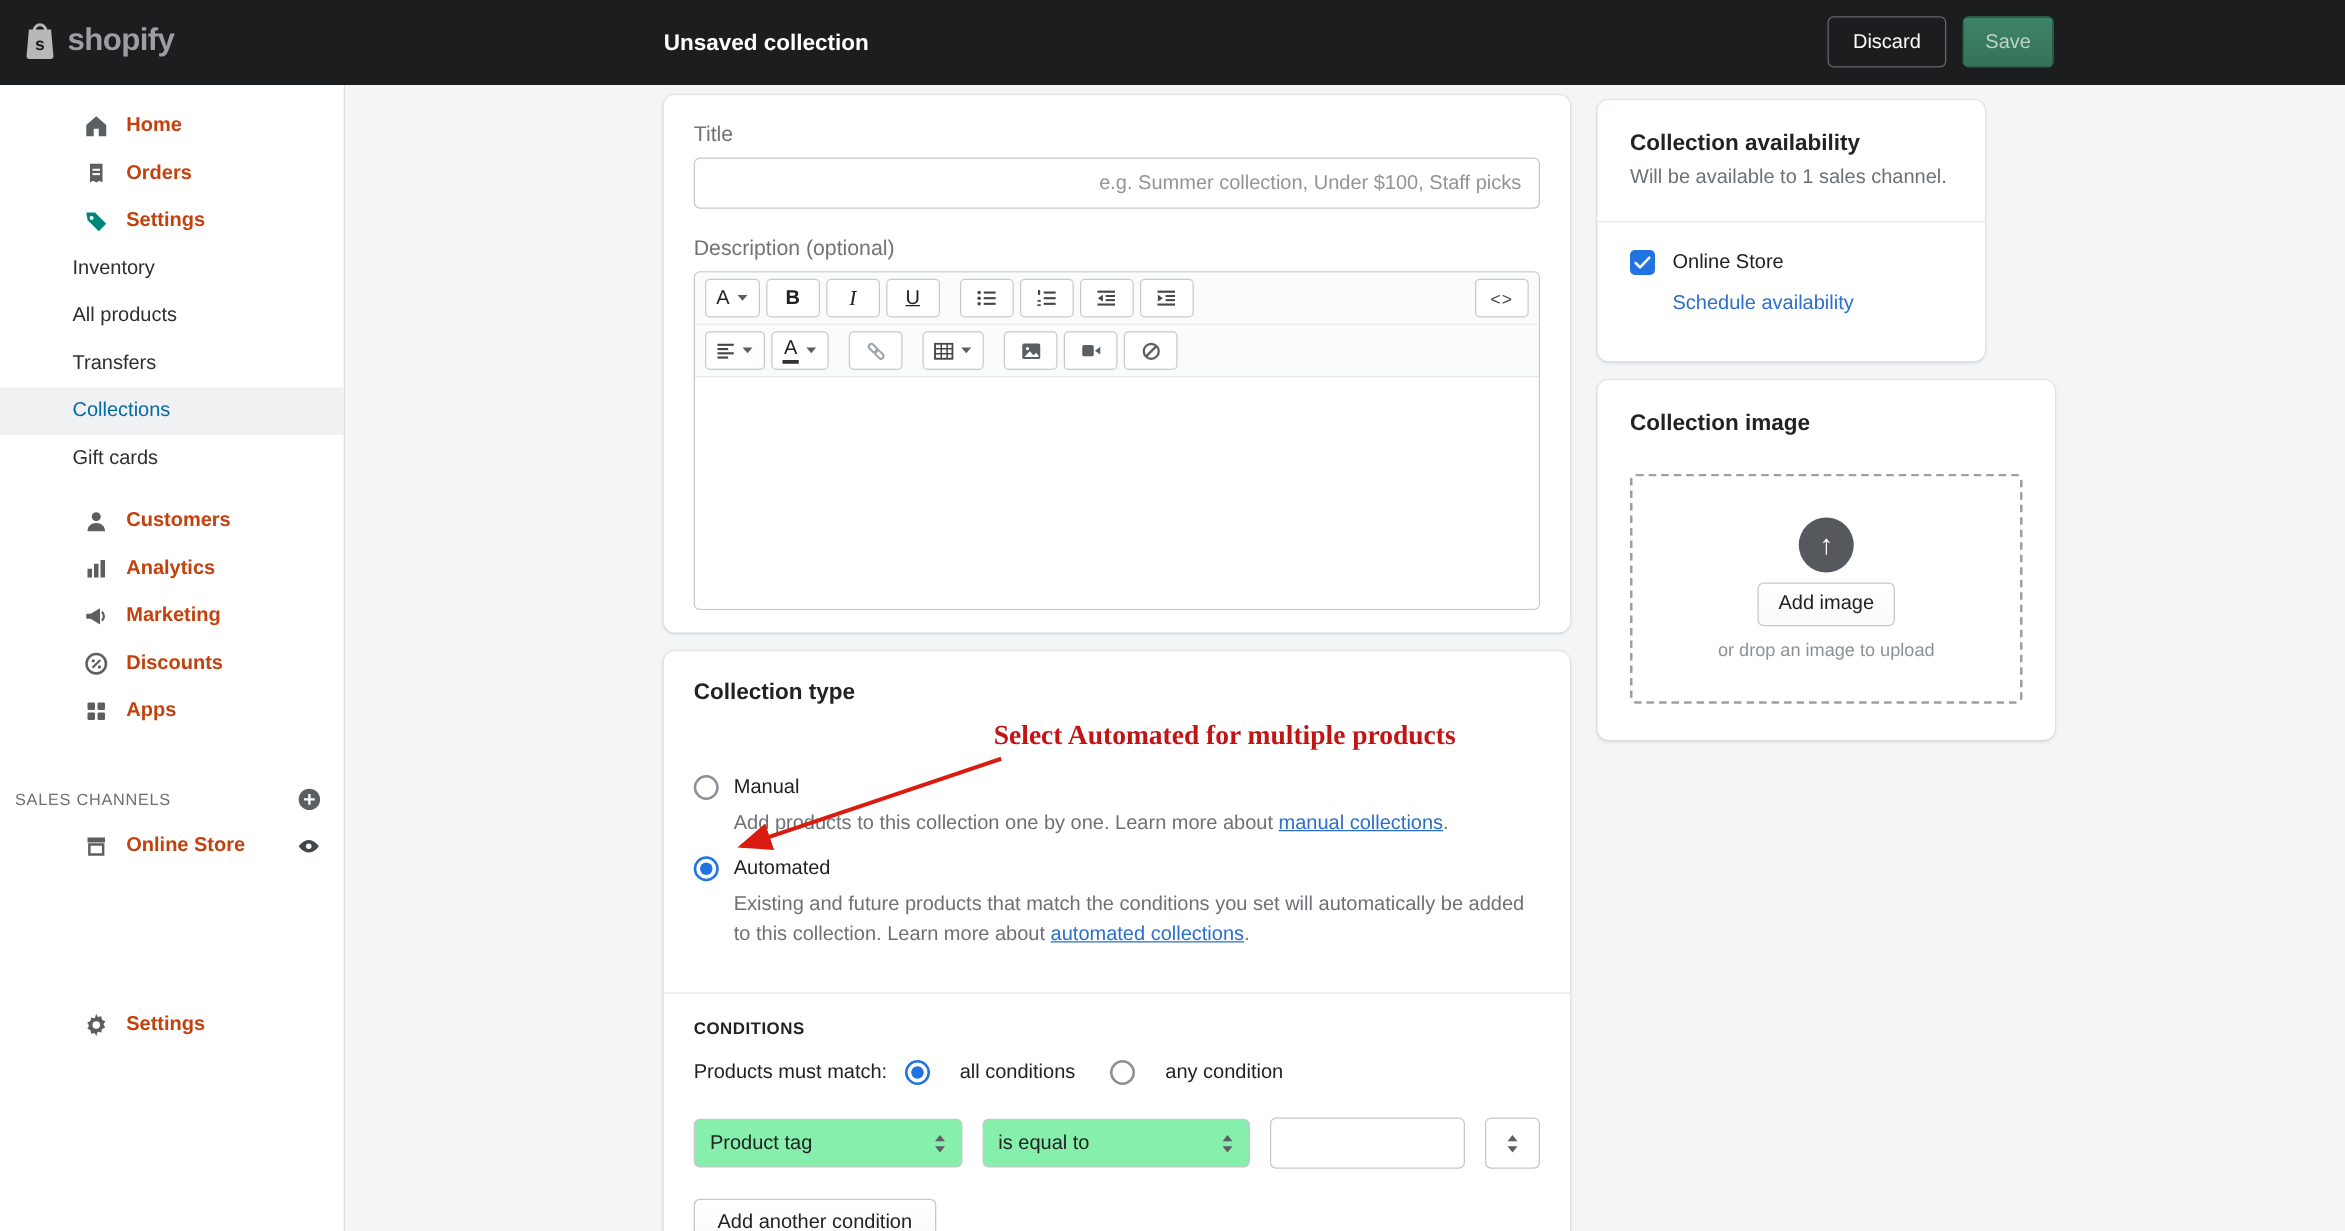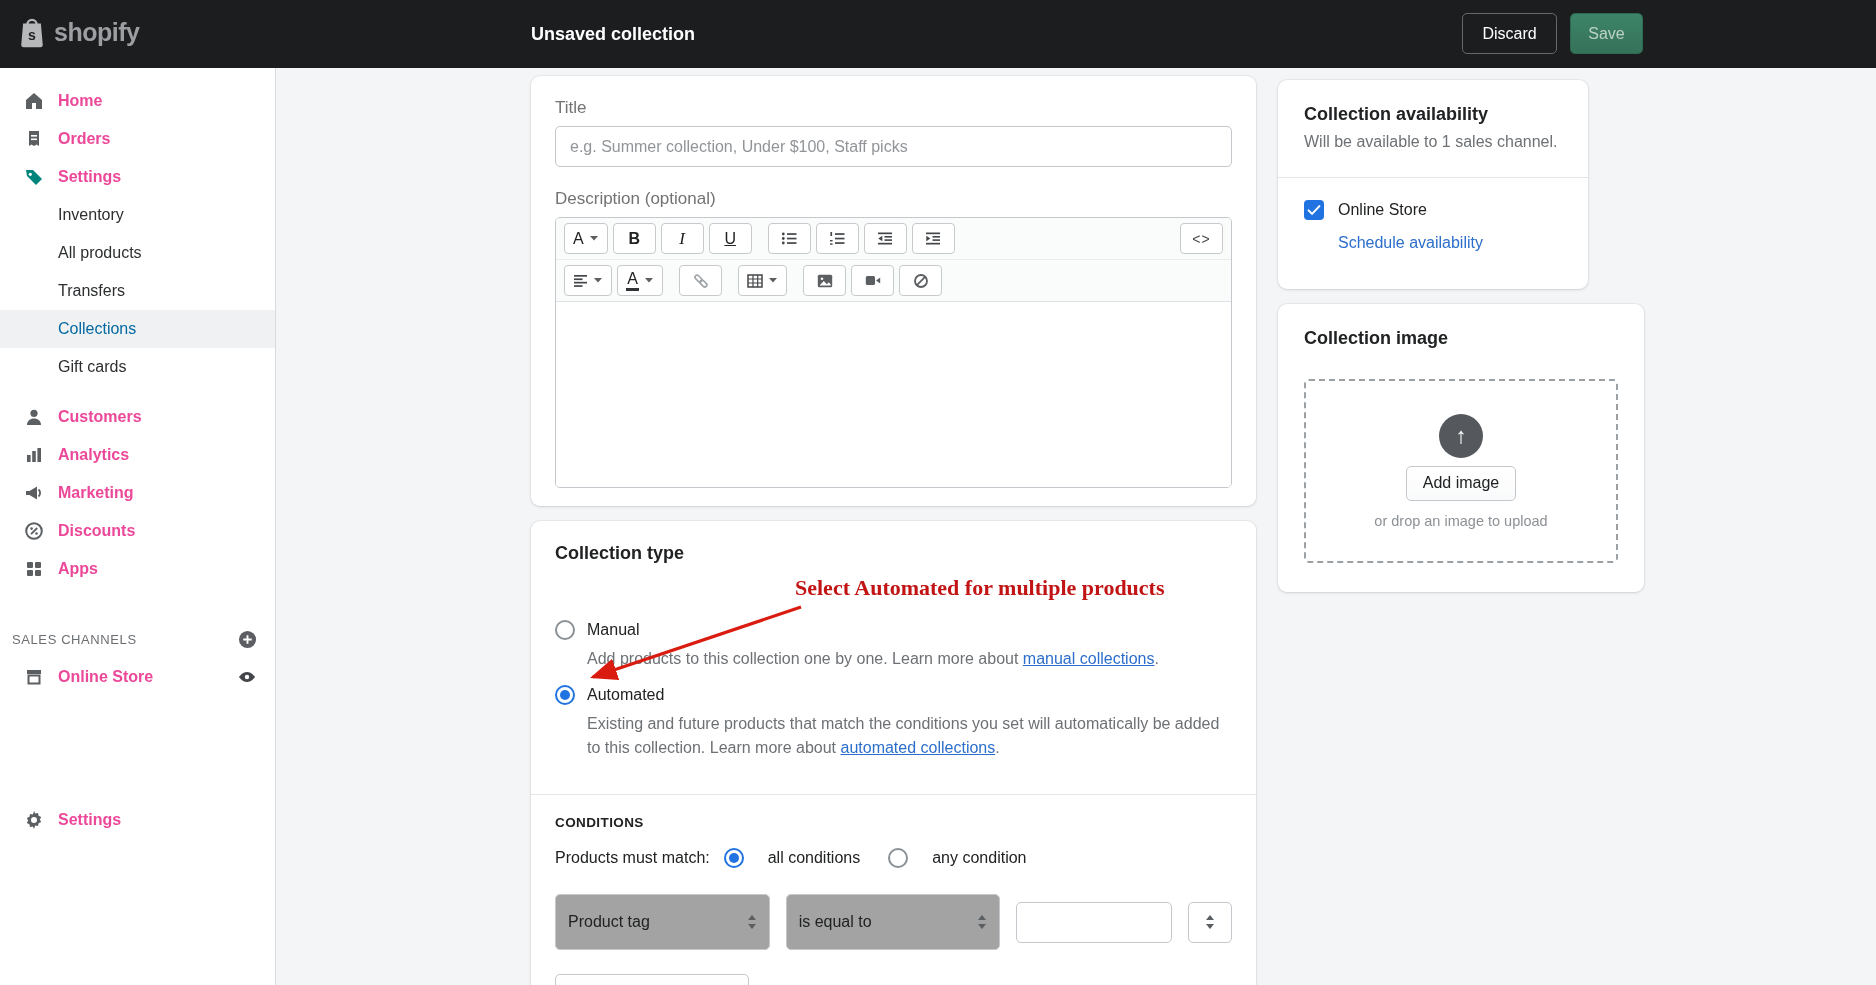--- a/index.html
+++ b/index.html
@@ -12,21 +12,21 @@
   .logo { position: absolute; left: 18px; top: 16px; display: flex; align-items: center; gap: 8px; cursor: pointer; }
   .logo-text { color: #9c9ea1; font-size: 25px; font-weight: bold; letter-spacing: -0.5px; }
   .page-title { position: absolute; left: 531px; top: 24px; color: #ffffff; font-size: 18px; font-weight: 700; }
   .topbar-actions { position: absolute; right: 233px; top: 13px; display: flex; gap: 13px; }
   .btn-discard { width: 95px; height: 41px; background: #1b1d1f; color: #fff; border: 1px solid #65686c; border-radius: 5px; font-size: 16px; font-family: inherit; cursor: pointer; }
   .btn-save { width: 73px; height: 41px; background: linear-gradient(#3d8468,#357259); color: #bed3c7; border: 1px solid #2c6a51; border-radius: 5px; font-size: 16px; font-family: inherit; cursor: pointer; }
 
   
   .sidebar { position: absolute; top: 68px; left: 0; width: 276px; bottom: 0; background: #ffffff; border-right: 1px solid #d9dbdd; z-index: 10; }
   .nav-main { padding-top: 14px; }
-  .nav-item { display: flex; align-items: center; height: 38px; padding: 0 18px 0 24px; gap: 14px; font-size: 16px; font-weight: 600; color: #ec4899; cursor: pointer; }
+  .nav-item { display: flex; align-items: center; height: 38px; padding: 0 18px 0 24px; gap: 14px; font-size: 16px; font-weight: 600; color: #c2410c; cursor: pointer; margin-left: 43px; }
   .nav-icon { width: 20px; height: 20px; display: flex; align-items: center; justify-content: center; flex: none; }
   .nav-sub .sub-item { display: flex; align-items: center; height: 38px; padding-left: 58px; font-size: 16px; font-weight: 400; color: #2c2e30; cursor: pointer; }
   .nav-sub .sub-item.active { background: #f0f1f2; color: #0369a1; }
   .nav-group2 { margin-top: 12px; }
   .sales-header { margin-top: 32px; height: 38px; display: flex; align-items: center; justify-content: space-between; padding: 0 18px 0 12px; font-size: 13px; letter-spacing: 0.6px; color: #6b6f73; }
   .plus-circle { width: 19px; height: 19px; cursor: pointer; }
   .online-store { font-weight: 600; }
   .eye-icon { margin-left: auto; cursor: pointer; display: flex; }
   .settings-item { position: absolute; top: 733px; left: 0; right: 0; height: 40px; }
   .store-banner { position: absolute; top: 794px; left: 0; right: 0; height: 60px; background: #e9f5fb; border-top: 1px solid #d2e6f2; border-bottom: 1px solid #d2e6f2; display: flex; align-items: center; padding-left: 22px; gap: 12px; font-size: 16px; color: #202223; }
@@ -34,21 +34,21 @@
   
   .card { position: absolute; background: #fff; border-radius: 9px; box-shadow: 0 0 0 1px rgba(63,63,68,.06), 0 1px 3px rgba(63,63,68,.14); }
   .card-details { left: 531px; top: 76px; width: 725px; height: 430px; padding: 22px 24px; }
   .card-type { left: 531px; top: 521px; width: 725px; height: 480px; padding: 22px 24px; overflow: hidden; }
   .card-availability { left: 1278px; top: 80px; width: 310px; height: 209px; padding: 24px 26px; }
   .card-image { left: 1278px; top: 304px; width: 366px; height: 288px; padding: 24px 26px; }
   .card-heading { font-size: 18px; font-weight: 700; color: #202223; }
 
   
   .field-label { font-size: 17px; color: #737373; margin-bottom: 8px; }
-  .text-input { width: 100%; height: 41px; border: 1px solid #c4c7cb; border-radius: 5px; padding: 12px 14px; font-size: 16px; font-family: inherit; color: #202223; outline: none; }
+  .text-input { width: 100%; height: 41px; border: 1px solid #c4c7cb; border-radius: 5px; padding: 12px 14px; font-size: 16px; font-family: inherit; color: #202223; outline: none; text-align: right; }
   .text-input::placeholder { color: #919599; }
   .desc-label { margin-top: 22px; }
   .editor { margin-top: 0px; border: 1px solid #c4c7cb; border-radius: 5px; overflow: hidden; }
   .tb-row { background: #fafbfb; display: flex; align-items: center; padding: 5px 8px; }
   .tb-row.first { border-bottom: 1px solid #ebedee; }
   .tb-row.second { border-bottom: 1px solid #dfe2e4; }
   .tb-group { display: flex; gap: 5px; margin-right: 16px; }
   .tb-group.push-right { margin-left: auto; margin-right: 0; }
   .tb-btn { height: 31px; min-width: 43px; background: #fff; border: 1px solid #c7cacc; border-radius: 4px; display: flex; align-items: center; justify-content: center; gap: 5px; font-size: 16px; color: #202223; padding: 0 8px; cursor: pointer; font-family: inherit; }
   .tb-btn .b { font-weight: bold; }
@@ -69,21 +69,21 @@
   .radio-desc { margin-left: 32px; margin-top: 7px; font-size: 16px; color: #6d7175; line-height: 24px; max-width: 640px; }
   .radio-desc a, .sched-link { color: #2c6ecb; cursor: pointer; }
   .radio-desc a { text-decoration: underline; }
   .annotation { position: absolute; left: 264px; top: 54px; font-family: "Liberation Serif", serif; font-size: 22px; font-weight: 600; color: #c21414; white-space: nowrap; }
   .annotation-arrow { position: absolute; left: 0; top: 0; pointer-events: none; }
   .card-divider { border: none; border-top: 1px solid #e3e5e7; margin: 34px -24px 0; }
   .conditions-heading { margin-top: 20px; font-size: 13.5px; font-weight: 700; letter-spacing: 0.4px; color: #202223; }
   .match-row { margin-top: 18px; display: flex; align-items: center; gap: 14px; font-size: 16px; }
   .match-option { display: flex; align-items: center; gap: 24px; margin-right: 14px; }
   .cond-row { margin-top: 26px; display: flex; align-items: center; gap: 16px; }
-  .select { height: 56px; border: 1px solid #c4c7cb; border-radius: 5px; background: #a3a3a3; display: flex; align-items: center; justify-content: space-between; padding: 0 12px; font-size: 16px; color: #202223; cursor: pointer; }
+  .select { height: 39px; border: 1px solid #c4c7cb; border-radius: 5px; background: #86efac; display: flex; align-items: center; justify-content: space-between; padding: 0 12px; font-size: 16px; color: #202223; cursor: pointer; }
   .select.w1 { width: 216px; }
   .cond-value { width: 156px; height: 41px; border: 1px solid #c4c7cb; border-radius: 5px; padding: 0 12px; font-size: 16px; font-family: inherit; outline: none; }
   .stepper { width: 44px; height: 41px; border: 1px solid #c4c7cb; border-radius: 5px; background: #fff; display: flex; align-items: center; justify-content: center; cursor: pointer; }
   .btn-plain { margin-top: 24px; height: 38px; padding: 0 18px; font-size: 16px; font-family: inherit; color: #202223; background: linear-gradient(#ffffff,#f9fafb); border: 1px solid #c4c7cb; border-radius: 5px; cursor: pointer; }
 
   
   .avail-sub { margin-top: 8px; font-size: 16px; color: #6d7175; }
   .avail-divider { border: none; border-top: 1px solid #e3e5e7; margin: 26px -26px 0; }
   .check-row { margin-top: 22px; display: flex; align-items: center; gap: 14px; font-size: 16px; }
   .checkbox { width: 20px; height: 20px; background: #2073e0; border-radius: 4px; display: flex; align-items: center; justify-content: center; flex: none; cursor: pointer; }

